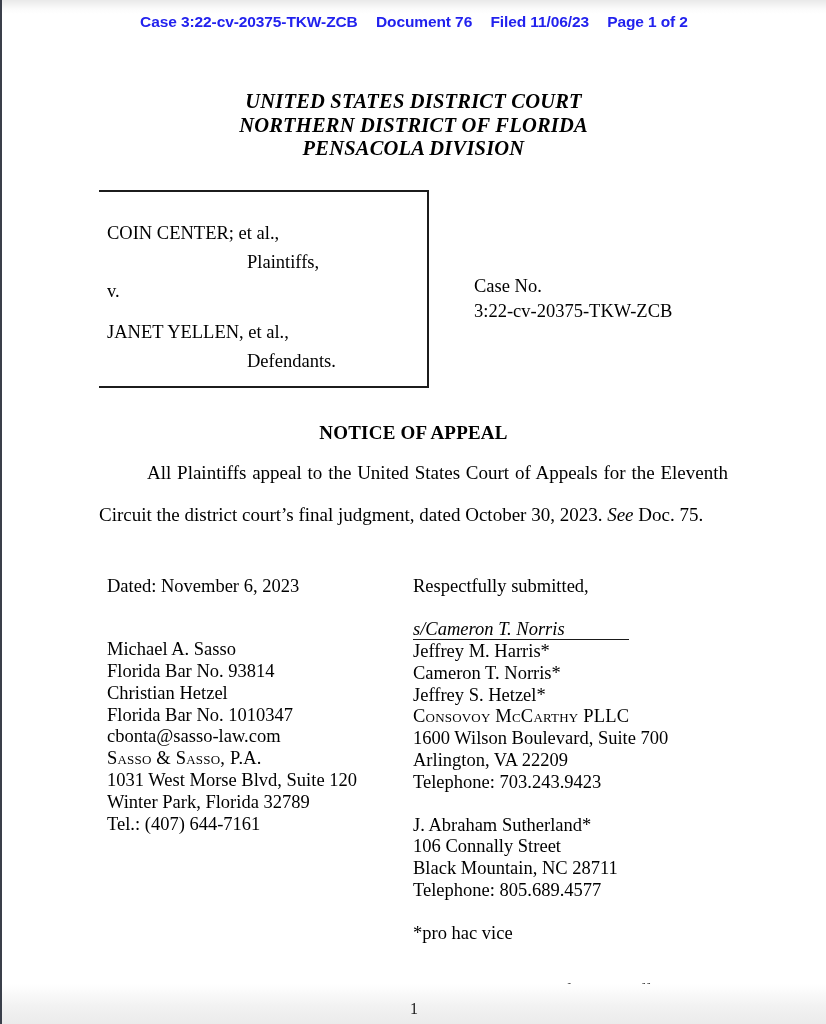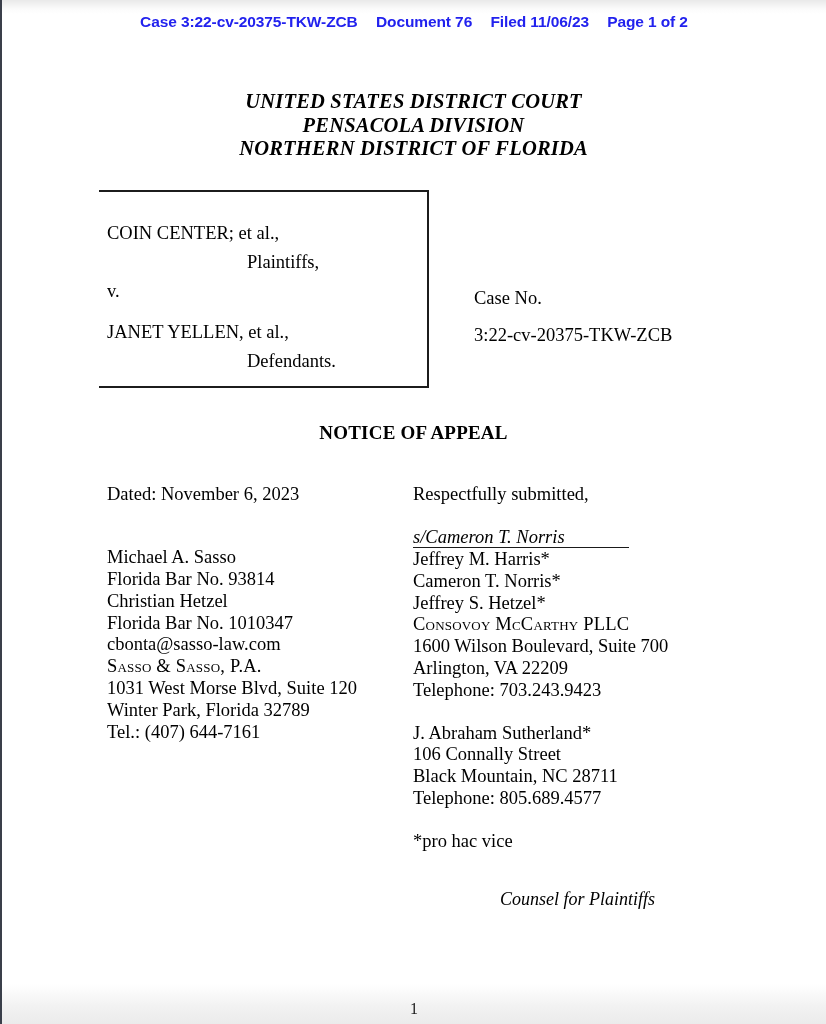--- a/index.html
+++ b/index.html
@@ -100,21 +100,21 @@
   .caption-gap { height: 12px; }
 
   .case-no {
     flex: 1 1 auto;
     padding-left: 45px;
     padding-top: 84px;
     font-size: 18.5px;
     line-height: 25px;
     box-sizing: border-box;
   }
-  .case-no div { white-space: nowrap; margin-top: 12px; }
+  .case-no div { white-space: nowrap; }
 
   
   .doc-title {
     text-align: center;
     font-weight: 700;
     font-size: 19px;
     margin-top: 34px;
     letter-spacing: 0.2px;
   }
 
@@ -195,41 +195,42 @@
     <span>Case 3:22-cv-20375-TKW-ZCB</span>
     <span>Document 76</span>
     <span>Filed 11/06/23</span>
     <span>Page 1 of 2</span>
   </div>
 
   <div class="content">
 
     <div class="court-heading">
       <div>UNITED STATES DISTRICT COURT</div>
+      <div>NORTHERN DISTRICT OF FLORIDA</div>
       <div>PENSACOLA DIVISION</div>
-      <div>NORTHERN DISTRICT OF FLORIDA</div>
     </div>
 
     <div class="caption-wrap">
       <div class="caption-box">
         <div class="caption-party">COIN CENTER; et al.,</div>
         <div class="caption-role">Plaintiffs,</div>
         <div class="caption-v">v.</div>
         <div class="caption-gap"></div>
         <div class="caption-party">JANET YELLEN, et al.,</div>
         <div class="caption-role">Defendants.</div>
       </div>
       <div class="case-no">
         <div>Case No.</div>
         <div>3:22-cv-20375-TKW-ZCB</div>
       </div>
     </div>
 
     <div class="doc-title">NOTICE OF APPEAL</div>
 
+    <div class="body-par"><span>All Plaintiffs appeal to the United States Court of Appeals for the Eleventh Circuit the district court’s final judgment, dated October 30, 2023. </span><i>See</i><span> Doc. 75.</span></div>
 
     <div class="sig-row">
 
       <div class="sig-left">
         <div class="sig-line">Dated: November 6, 2023</div>
         <div class="spacer-lg"></div>
         <div class="sig-line">Michael A. Sasso</div>
         <div class="sig-line">Florida Bar No. 93814</div>
         <div class="sig-line">Christian Hetzel</div>
         <div class="sig-line">Florida Bar No. 1010347</div>

